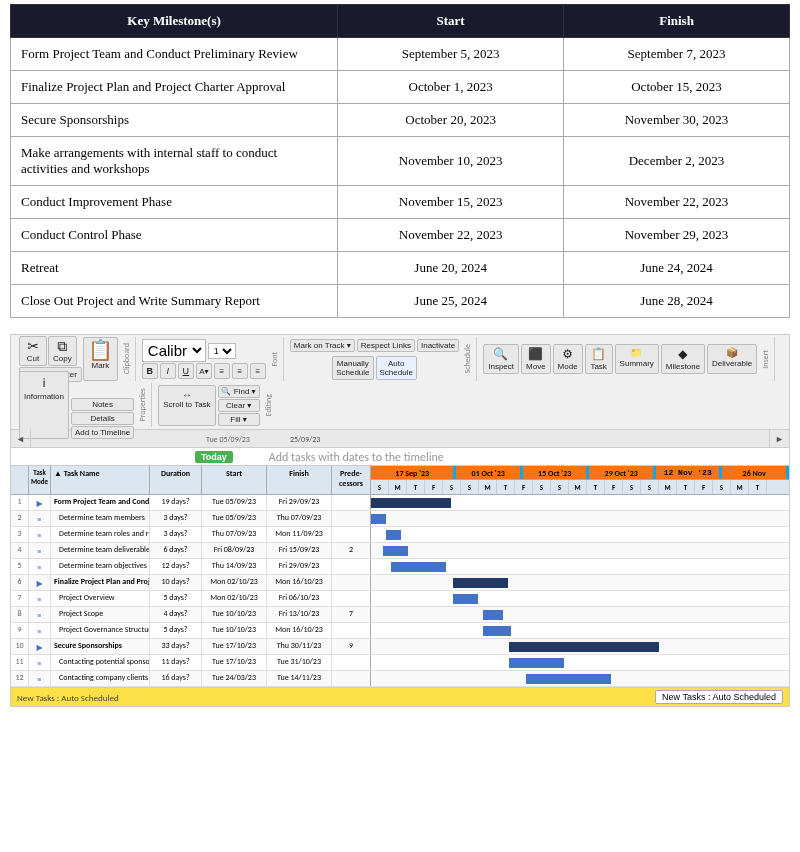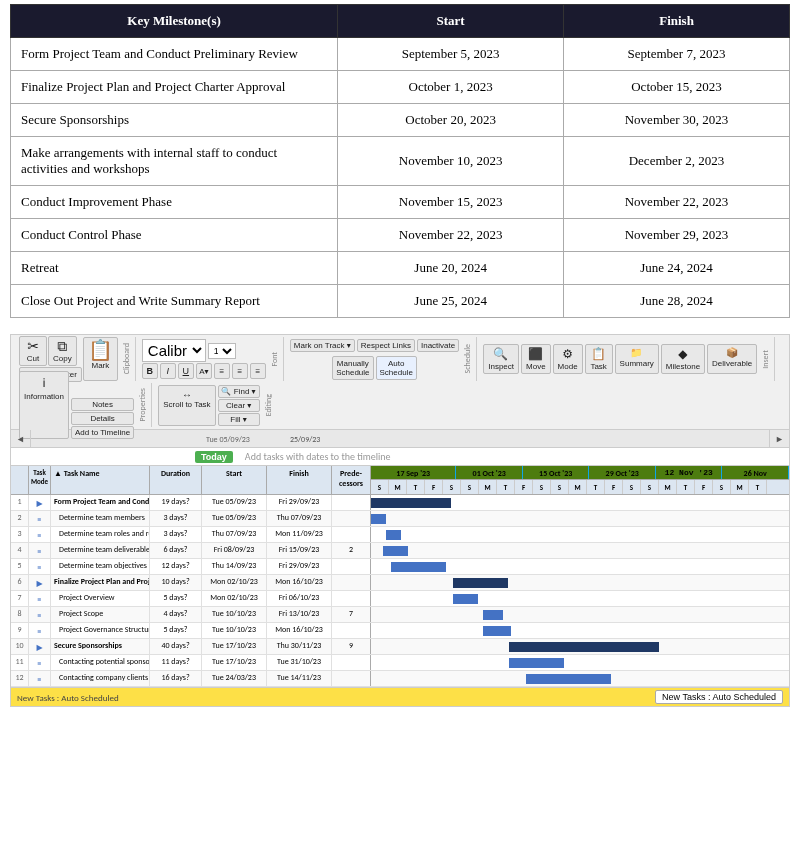--- a/index.html
+++ b/index.html
@@ -166,23 +166,23 @@
       color: #fff;
       border: none;
       border-radius: 2px;
       padding: 1px 6px;
       font-size: 9px;
       cursor: pointer;
       font-weight: bold;
     }
 
     .timeline-msg {
-      font-size: 10px;
+      font-size: 12px;
       color: #999;
-      margin-left: 12px;
+      margin-left: 36px;
     }
 
     
     .gantt-header {
       display: flex;
       background: #dce6f1;
       border-bottom: 1px solid #aaa;
       font-size: 9px;
       font-weight: bold;
     }
@@ -253,26 +253,26 @@
       padding: 2px 2px;
       font-size: 8px;
     }
 
     .gantt-right-header {
       flex: 1;
       overflow: hidden;
     }
 
     .date-month {
-      border-right: 1px solid #0ea5e9;
+      border-right: 3px solid #0ea5e9;
       text-align: center;
       padding: 2px 0;
       font-size: 8px;
       font-weight: bold;
-      background: #4d7c0f;
+      background: #f97316;
       display: flex;
       align-items: center;
       justify-content: center;
     }
 
     .date-week {
       border-right: 1px solid #ccc;
       text-align: center;
       font-size: 7px;
       padding: 1px 0;
@@ -848,21 +848,21 @@
         </div>
       </div>
     </div>
       <div class="gantt-row">
       <div class="gantt-left-row">
         <div class="cell-id">10</div>
         <div class="cell-mode">
           <span style="font-size:8px;color:#4472c4;">▶</span>
         </div>
         <div class="cell-name task-group">Secure Sponsorships</div>
-        <div class="cell-duration">40 days?</div>
+        <div class="cell-duration">33 days?</div>
         <div class="cell-start">Tue 17/10/23</div>
         <div class="cell-finish">Thu 30/11/23</div>
         <div class="cell-pred">9</div>
       </div>
       <div class="gantt-right-row">
         <div class="gantt-bar-container">
           <div class="gantt-bar bar-dark" style="left:138px; width:150px;">
           </div>
         </div>
       </div>

